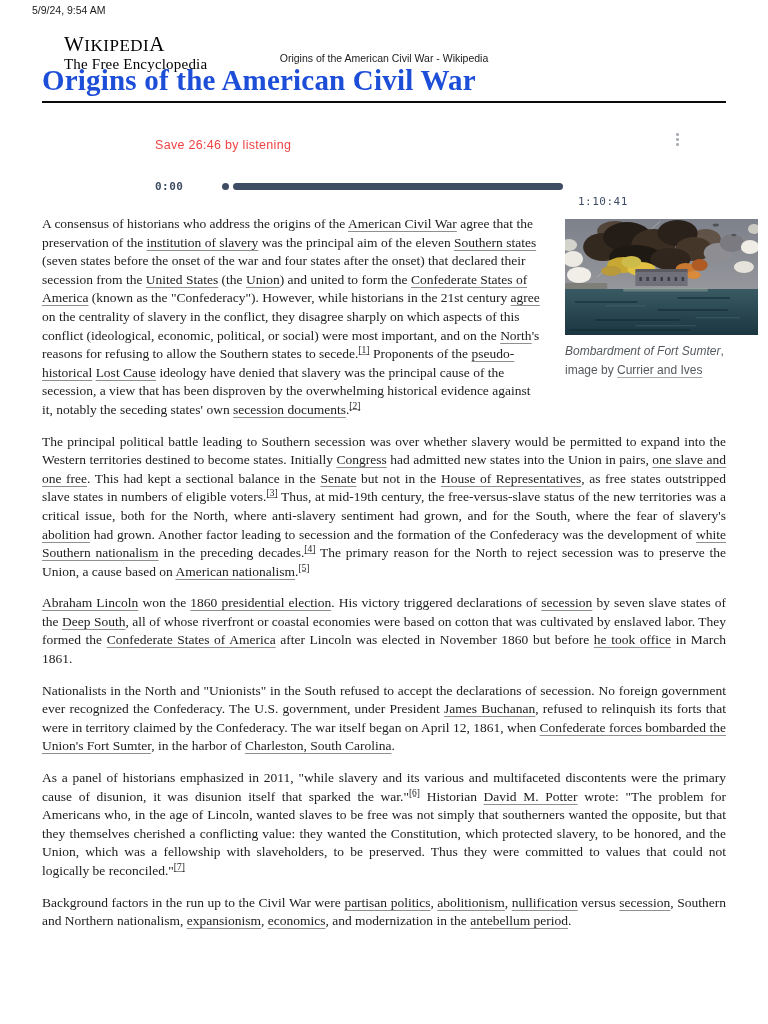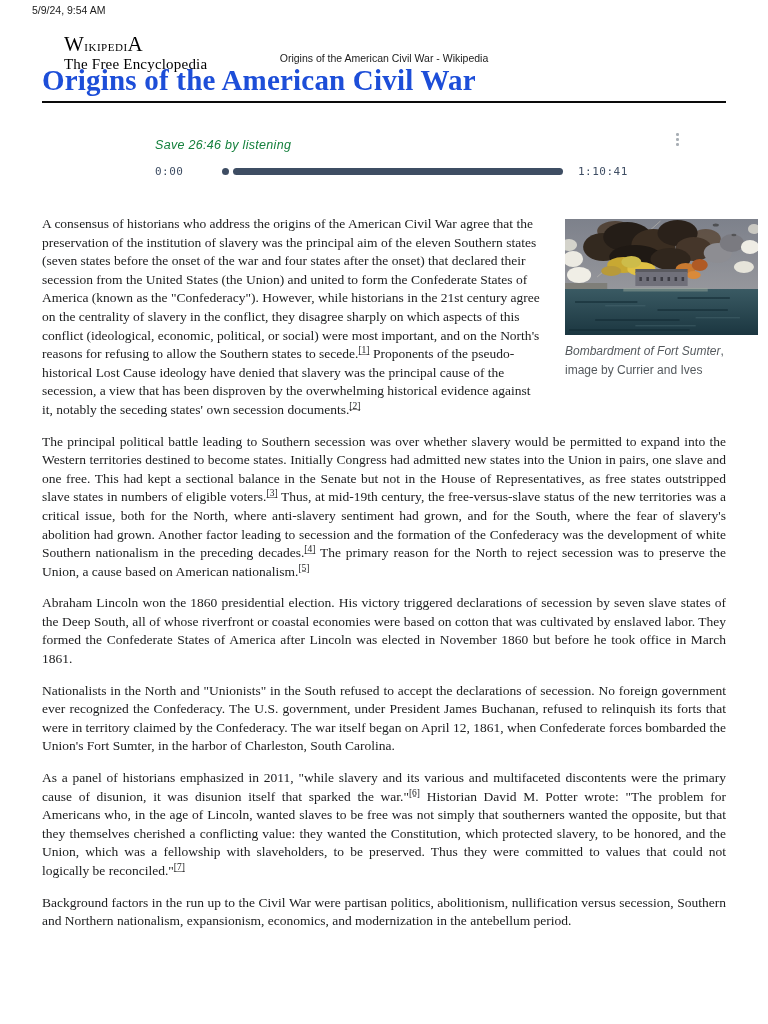--- a/index.html
+++ b/index.html
@@ -7,42 +7,42 @@
         font-family:"Liberation Serif","DejaVu Serif",serif;color:#202122;}
   
   .hdr-date{position:absolute;left:32px;top:4px;font:10.5px "Liberation Sans",sans-serif;color:#1b1b1b;}
   .hdr-doc{position:absolute;left:0;right:0;top:16px;text-align:center;font:10.5px "Liberation Sans",sans-serif;color:#1b1b1b;margin-top:36px;}
   .ftr{position:absolute;left:32px;right:31px;top:1036px;display:flex;justify-content:space-between;
        font:10.5px "Liberation Sans",sans-serif;color:#1b1b1b;}
   
   .logo{position:absolute;left:64px;top:34px;line-height:1;}
   .wordmark{letter-spacing:.5px;color:#000;}
   .wordmark .big{font-size:21px;}
-  .wordmark .mid{font-size:11px;}
+  .wordmark .mid{font-size:17px;}
   .tagline{font-size:15px;margin-top:2px;letter-spacing:.2px;color:#000;}
   
   .title{position:absolute;left:42px;right:42px;top:64px;font-size:29px;font-weight:bold;
          letter-spacing:.2px;color:#1d4ed8;}
   .title-rule{position:absolute;left:42px;right:42px;top:101px;border-top:2px solid #0a0a0a;}
   
   .audio{position:absolute;left:155px;top:138px;width:560px;font-family:"Liberation Sans",sans-serif;}
-  .save-label{font-size:12.5px;color:#15803d;letter-spacing:.3px;font-style:italic;}
+  .save-label{font-size:12.5px;color:#ef4444;letter-spacing:.3px;}
   .audio-row{display:flex;align-items:center;margin-top:13px;}
   .time{font:11px "DejaVu Sans Mono",monospace;color:#3e4d63;letter-spacing:.5px;}
-  .t-cur{width:67px;}
-  .t-total{margin-left:15px;}
+  .t-cur{width:67px;font-weight:bold;}
+  .t-total{margin-left:15px;margin-top:30px;}
   .playhead{width:7px;height:7px;border-radius:50%;background:#3e4d63;margin-right:4px;flex:none;}
   .bar{width:330px;height:7px;border-radius:4px;background:#3e4d63;flex:none;}
   .kebab{position:absolute;left:518px;top:-8px;display:flex;flex-direction:column;gap:2.5px;
          padding:3px;cursor:pointer;}
   .kebab i{width:2.5px;height:2.5px;border-radius:50%;background:#a9afb5;}
   
   .body{position:absolute;left:42px;right:42px;top:202px;font-size:13.5px;line-height:18.6px;}
   .body p{margin:0 0 13px 0;text-align:justify;}
-  .wlink{text-decoration-color:#8f8f8f;text-underline-offset:3px;
+  .wlink{text-decoration:underline;text-decoration-color:#8f8f8f;text-underline-offset:3px;
          text-decoration-thickness:1px;cursor:pointer;margin-top:27px;}
   sup.ref{font-size:9.5px;line-height:0;text-decoration:underline;text-decoration-color:#8f8f8f;
           cursor:pointer;}
   .it{font-style:italic;}
   
   figure{float:right;width:161px;margin:4px 0 14px 22px;}
   .imgbox{width:193px;height:116px;display:block;}
   figcaption{margin-top:7px;font:12px/1.6 "Liberation Sans",sans-serif;color:#54595d;}
   figcaption .wlink{text-decoration-color:#a7aaad;}
 </style>

